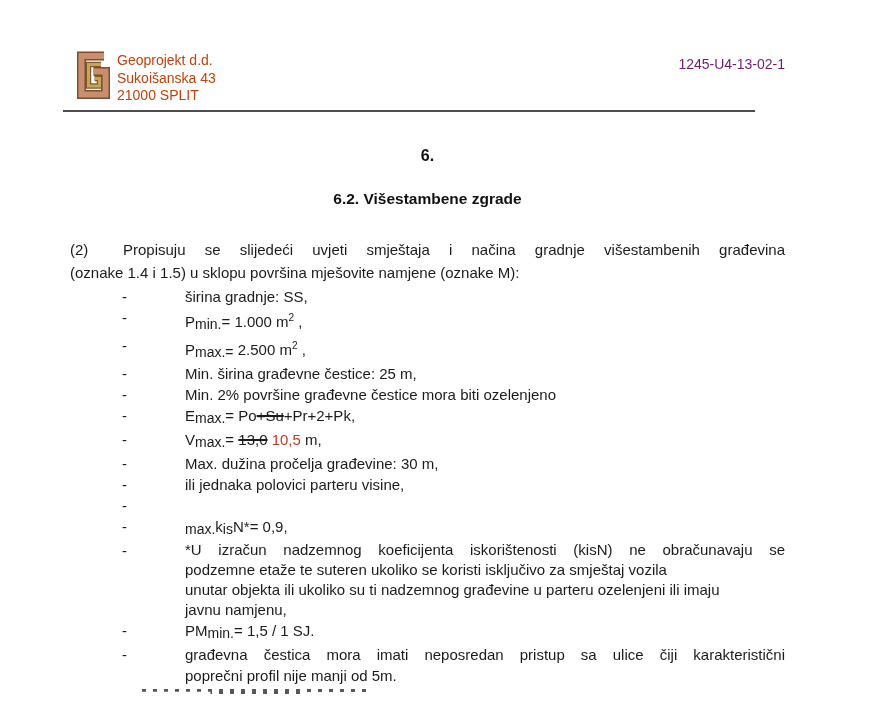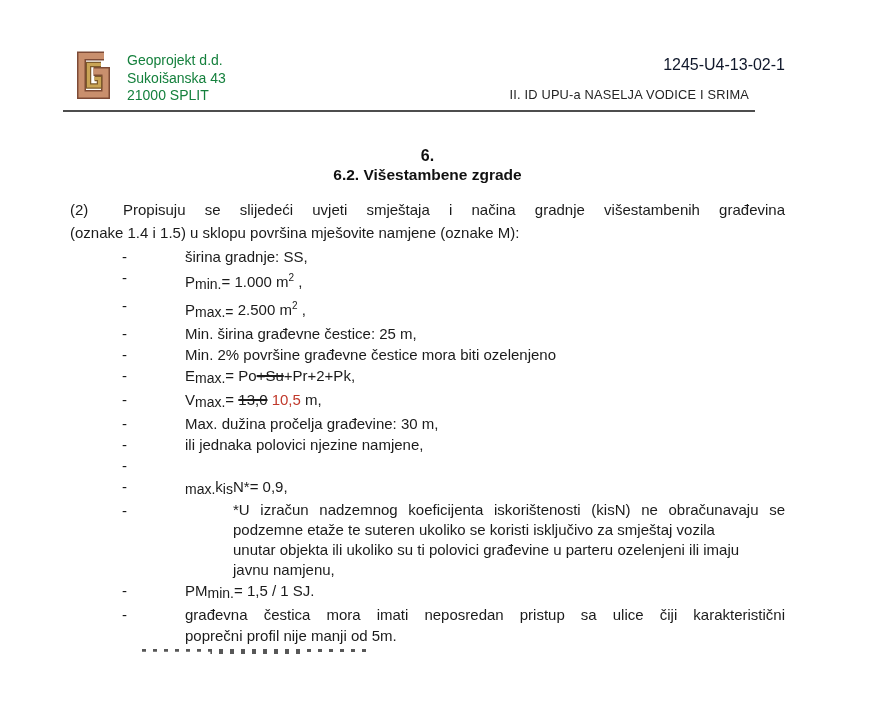--- a/index.html
+++ b/index.html
@@ -6,44 +6,44 @@
   #page{
     position:relative;
     width:874px;height:722px;
     background:#ffffff;
     font-family:"Liberation Sans","DejaVu Sans",sans-serif;
     color:#1b1b1b;
     overflow:hidden;
   }
   
   .logo{position:absolute;left:74px;top:51px;width:38px;height:49px;}
-  .company{position:absolute;left:127px;top:52px;font-size:14px;line-height:17.5px;color:#15803d;}
-  .doc-number{position:absolute;top:56px;right:89px;font-size:16px;color:#0f172a;}
+  .company{position:absolute;left:117px;top:52px;font-size:14px;line-height:17.5px;color:#c2410c;}
+  .doc-number{position:absolute;top:56px;right:89px;font-size:14px;color:#701a75;}
   .doc-subtitle{position:absolute;top:87px;right:125px;font-size:12.8px;color:#242424;letter-spacing:.2px;}
   .rule{position:absolute;left:63px;top:110px;width:692px;height:2px;background:#4d4d4d;}
   
   .content{position:absolute;left:70px;top:146px;width:715px;}
   .doc-title{
     display:flex;justify-content:center;gap:17px;
     font-size:16px;font-weight:bold;line-height:20px;color:#111;
   }
   .doc-subtitle2{
-    text-align:center;
+    text-align:center;margin-top:24px;
     font-size:15.5px;font-weight:bold;color:#111;
   }
-  .para{margin-top:14px;font-size:15px;line-height:23px;}
+  .para{margin-top:30px;font-size:15px;line-height:23px;}
   .p-marker{display:inline-block;width:53px;}
   .tline{display:block;}
   .tline.just{text-align:justify;text-align-last:justify;}
   
   .blist{margin-top:2px;font-size:15px;line-height:21px;}
   .brow{display:flex;align-items:flex-start;}
   .dash{display:inline-block;padding-left:52px;width:63px;flex:0 0 auto;box-sizing:content-box;}
   .cell{width:600px;flex:0 0 auto;}
-  .brow.tight .cell .tline{line-height:20px;margin-left:48px;}
+  .brow.tight .cell .tline{line-height:20px;}
   .seg-n{}
   .seg-sub{font-size:14px;}
   .seg-sub{vertical-align:-2px;}
   .seg-sup{font-size:10px;vertical-align:6px;}
   .seg-strike{text-decoration:line-through;text-decoration-thickness:1.5px;}
   .seg-red{color:var(--amend-red,#c0392b);}
   
   .fragment{
     margin-left:72px;margin-top:3px;
     width:228px;height:5px;opacity:.8;
@@ -70,21 +70,20 @@
     </svg>
   </div>
 
   <div class="company">
     <div>Geoprojekt d.d.</div>
     <div>Sukoišanska 43</div>
     <div>21000 SPLIT</div>
   </div>
 
   <div class="doc-number">1245-U4-13-02-1</div>
-  <div class="doc-subtitle">II. ID UPU-a NASELJA VODICE I SRIMA</div>
 
   <div class="rule"></div>
 
   <div class="content">
 
     <div class="doc-title">
       <span>6.</span>
     </div>
 
     <div class="doc-subtitle2">6.2. Višestambene zgrade</div>
@@ -143,38 +142,38 @@
         </div>
         <div class="brow">
           <span class="dash">-</span>
           <div class="cell">
             <div class="tline"><span class="seg-n">Max. dužina pročelja građevine: 30 m,</span></div>
           </div>
         </div>
         <div class="brow">
           <span class="dash">-</span>
           <div class="cell">
-            <div class="tline"><span class="seg-n">ili jednaka polovici njezine namjene,</span></div>
+            <div class="tline"><span class="seg-n">ili jednaka polovici parteru visine,</span></div>
           </div>
         </div>
         <div class="brow">
           <span class="dash">-</span>
         </div>
         <div class="brow">
           <span class="dash">-</span>
           <div class="cell">
             <div class="tline"><span class="seg-sub">max.</span><span class="seg-n">k</span><span class="seg-sub">is</span><span class="seg-n">N*= 0,9,</span></div>
           </div>
         </div>
         <div class="brow tight">
           <span class="dash">-</span>
           <div class="cell">
             <div class="tline just"><span class="seg-n">*U izračun nadzemnog koeficijenta iskorištenosti (kisN) ne obračunavaju se</span></div>
             <div class="tline"><span class="seg-n">podzemne etaže te suteren ukoliko se koristi isključivo za smještaj vozila</span></div>
-            <div class="tline"><span class="seg-n">unutar objekta ili ukoliko su ti polovici građevine u parteru ozelenjeni ili imaju</span></div>
+            <div class="tline"><span class="seg-n">unutar objekta ili ukoliko su ti nadzemnog građevine u parteru ozelenjeni ili imaju</span></div>
             <div class="tline"><span class="seg-n">javnu namjenu,</span></div>
           </div>
         </div>
         <div class="brow">
           <span class="dash">-</span>
           <div class="cell">
             <div class="tline"><span class="seg-n">PM</span><span class="seg-sub">min.</span><span class="seg-n">= 1,5 / 1 SJ.</span></div>
           </div>
         </div>
         <div class="brow">

